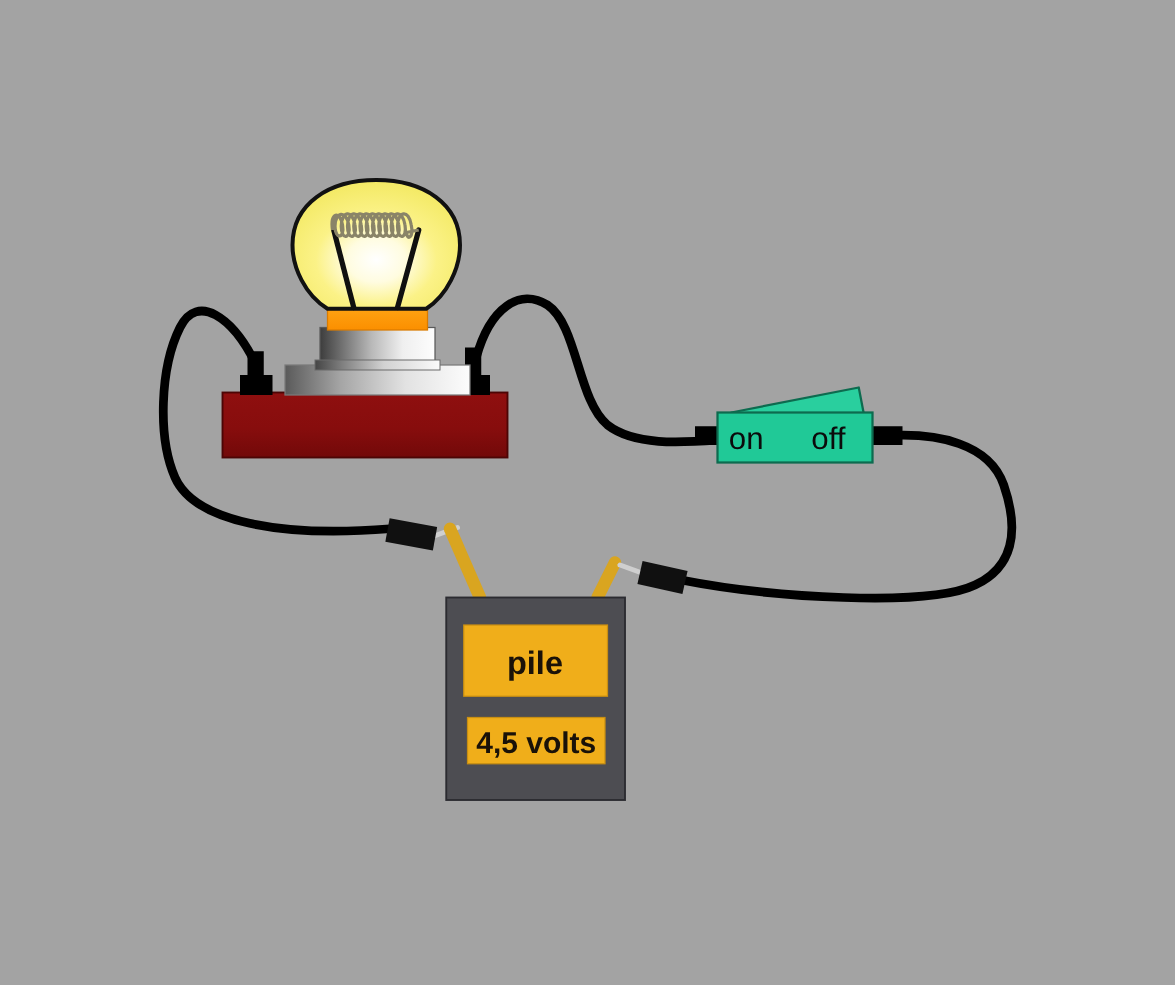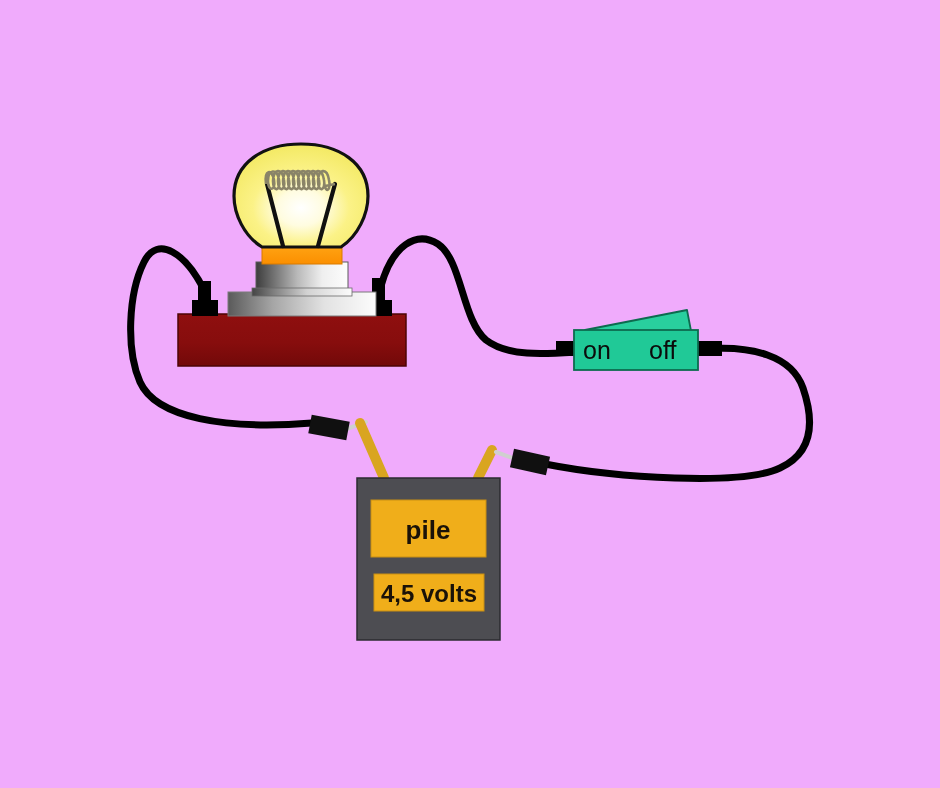--- a/index.html
+++ b/index.html
@@ -8,21 +8,21 @@
     padding: 0;
     background: #ffffff;
   }
   body {
     font-family: "Liberation Sans", sans-serif;
   }
   #stage {
     position: relative;
     width: 940px;
     height: 788px;
-    background: #f0abfc;
+    background: #a3a3a3;
     overflow: hidden;
   }
   #diagram {
     position: absolute;
     left: 0;
     top: 0;
     width: 940px;
     height: 788px;
   }
   .lbl {

